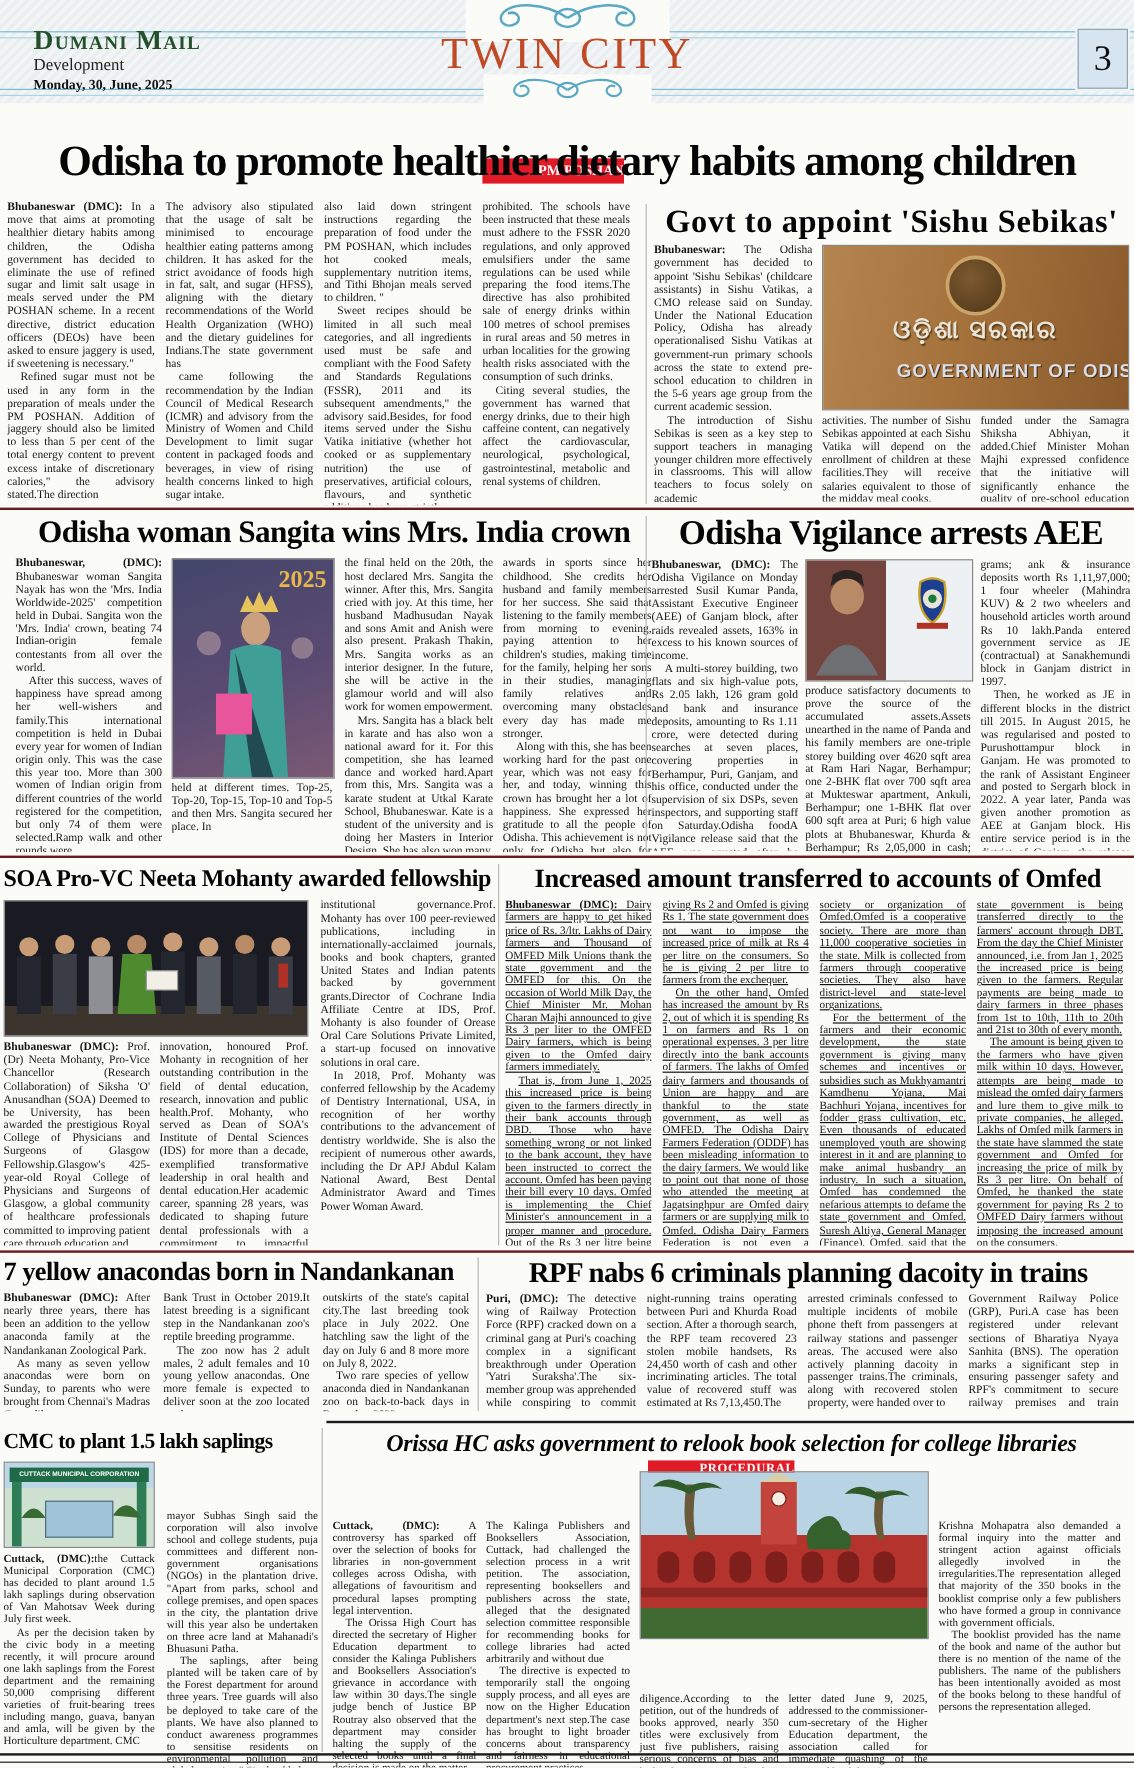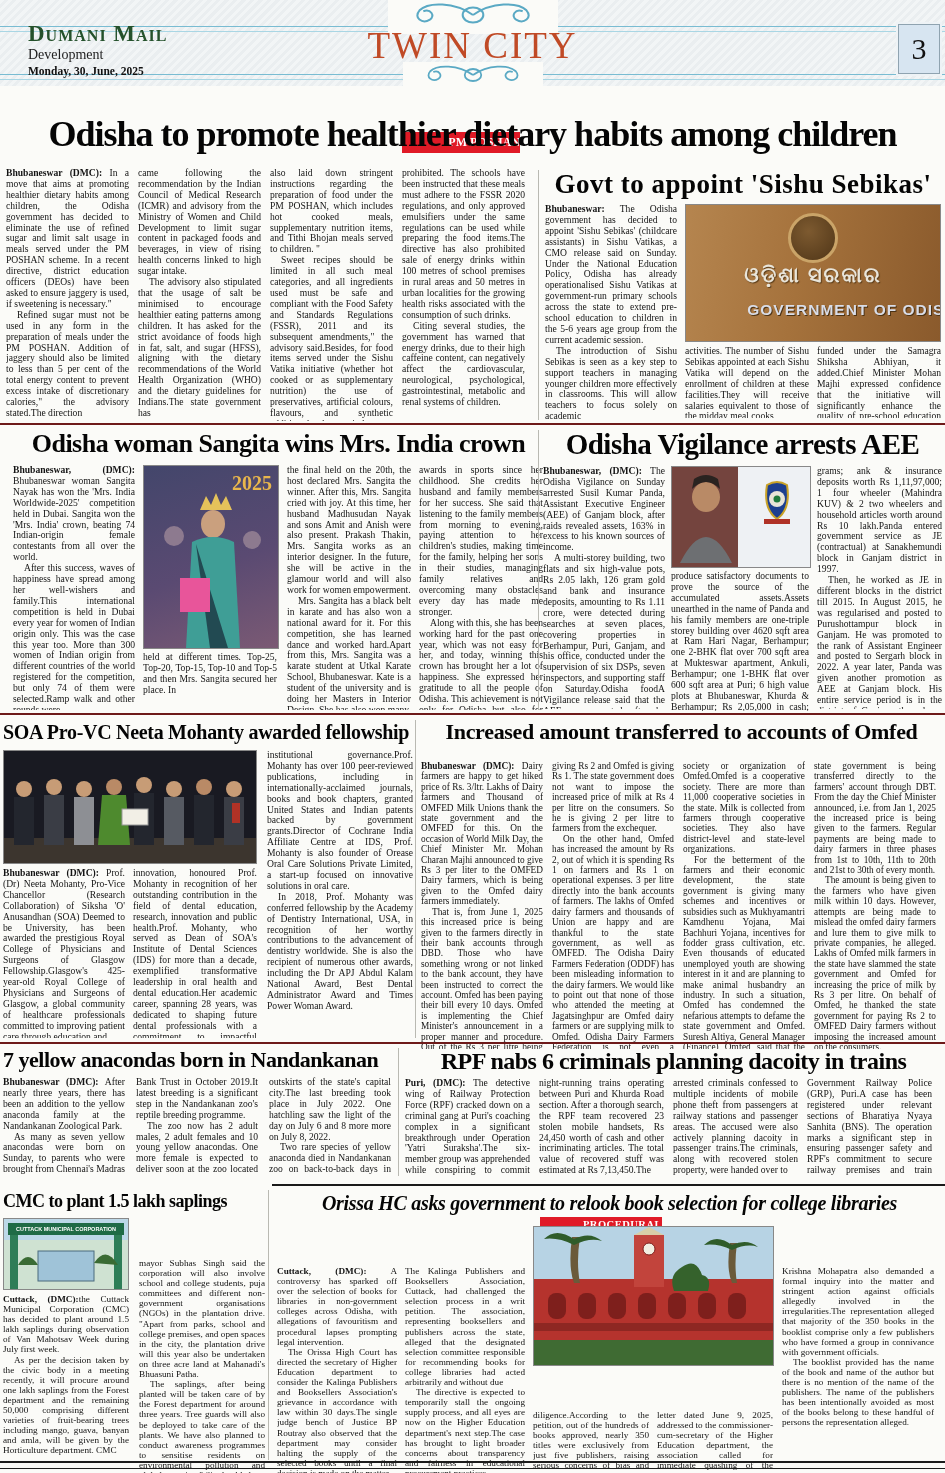--- a/index.html
+++ b/index.html
@@ -90,22 +90,22 @@
     <div class="hl" style="font-size:36px;line-height:52px;text-align:center;letter-spacing:-1px;">Odisha to promote healthier dietary habits among children</div>
   </div>
   <div class="art cols" style="left:6px;top:168px;width:528px;height:253px;gap:9px;">
     <div class="col" style="width:123px;">
       <p class="lead"><b class="dl">Bhubaneswar (DMC):</b> <span>In a move that aims at promoting healthier dietary habits among children, the Odisha government has decided to eliminate the use of refined sugar and limit salt usage in meals served under the PM POSHAN scheme. In a recent directive, district education officers (DEOs) have been asked to ensure jaggery is used, if sweetening is necessary."</span></p>
       <div>
           <p>Refined sugar must not be used in any form in the preparation of meals under the PM POSHAN. Addition of jaggery should also be limited to less than 5 per cent of the total energy content to prevent excess intake of discretionary calories," the advisory stated.The direction</p>
         </div>
     </div>
     <div class="col cont" style="width:123px;">
+        <p>The advisory also stipulated that the usage of salt be minimised to encourage healthier eating patterns among children. It has asked for the strict avoidance of foods high in fat, salt, and sugar (HFSS), aligning with the dietary recommendations of the World Health Organization (WHO) and the dietary guidelines for Indians.The state government has</p>
         <p>came following the recommendation by the Indian Council of Medical Research (ICMR) and advisory from the Ministry of Women and Child Development to limit sugar content in packaged foods and beverages, in view of rising health concerns linked to high sugar intake.</p>
-        <p>The advisory also stipulated that the usage of salt be minimised to encourage healthier eating patterns among children. It has asked for the strict avoidance of foods high in fat, salt, and sugar (HFSS), aligning with the dietary recommendations of the World Health Organization (WHO) and the dietary guidelines for Indians.The state government has</p>
       </div>
     <div class="col cont" style="width:123px;">
         <p>also laid down stringent instructions regarding the preparation of food under the PM POSHAN, which includes hot cooked meals, supplementary nutrition items, and Tithi Bhojan meals served to children. "</p>
         <p>Sweet recipes should be limited in all such meal categories, and all ingredients used must be safe and compliant with the Food Safety and Standards Regulations (FSSR), 2011 and its subsequent amendments," the advisory said.Besides, for food items served under the Sishu Vatika initiative (whether hot cooked or as supplementary nutrition) the use of preservatives, artificial colours, flavours, and synthetic additives has been strictly</p>
       </div>
     <div class="col cont" style="width:123px;">
         <p>prohibited. The schools have been instructed that these meals must adhere to the FSSR 2020 regulations, and only approved emulsifiers under the same regulations can be used while preparing the food items.The directive has also prohibited sale of energy drinks within 100 metres of school premises in rural areas and 50 metres in urban localities for the growing health risks associated with the consumption of such drinks.</p>
         <p>Citing several studies, the government has warned that energy drinks, due to their high caffeine content, can negatively affect the cardiovascular, neurological, psychological, gastrointestinal, metabolic and renal systems of children.</p>
       </div>
   </div>
@@ -175,21 +175,21 @@
           <p>Along with this, she has been working hard for the past one year, which was not easy for her, and today, winning this crown has brought her a lot of happiness. She expressed her gratitude to all the people of Odisha. This achievement is not only for Odisha but also for India.</p>
         </div>
     </div>
   </div>
   <div class="vdiv" style="left:538px;top:430px;height:280px;"></div>
 
   <div class="art" style="left:543px;top:427px;width:399px;">
     <div class="hl" style="font-size:29px;line-height:34px;text-align:center;">Odisha Vigilance arrests AEE</div>
     <div class="cols" style="margin-top:5px;gap:6px;height:243px;">
       <div class="col" style="width:124px;height:243px;">
-        <p class="lead"><b class="dl">Bhubaneswar, (DMC):</b> <span>The Odisha Vigilance on Sunday arrested Susil Kumar Panda, Assistant Executive Engineer (AEE) of Ganjam block, after raids revealed assets, 163% in excess to his known sources of income.</span></p>
+        <p class="lead"><b class="dl">Bhubaneswar, (DMC):</b> <span>The Odisha Vigilance on Monday arrested Susil Kumar Panda, Assistant Executive Engineer (AEE) of Ganjam block, after raids revealed assets, 163% in excess to his known sources of income.</span></p>
         <div>
             <p>A multi-storey building, two flats and six high-value pots, Rs 2.05 lakh, 126 gram gold and bank and insurance deposits, amounting to Rs 1.11 crore, were detected during searches at seven places, covering properties in Berhampur, Puri, Ganjam, and his office, conducted under the supervision of six DSPs, seven inspectors, and supporting staff on Saturday.Odisha foodA Vigilance release said that the AEE was arrested after he failed to</p>
           </div>
       </div>
       <div style="width:140px;">
         <div class="photo vigilance-art" style="width:138px;height:100px;">
           <svg width="138" height="100" style="position:absolute;left:0;top:0;">
             <ellipse cx="34" cy="30" rx="14" ry="15" fill="#b98a66"></ellipse>
             <path d="M20 22 q14 -14 28 0 l-2 -10 q-12 -8 -24 0 z" fill="#2a2320"></path>
             <path d="M8 96 q26 -52 52 0 z" fill="#6d6f72"></path>
@@ -252,21 +252,21 @@
       <div class="col cont" style="width:146px;height:288px;">
           <p>institutional governance.Prof. Mohanty has over 100 peer-reviewed publications, including in internationally-acclaimed journals, books and book chapters, granted United States and Indian patents backed by government grants.Director of Cochrane India Affiliate Centre at IDS, Prof. Mohanty is also founder of Orease Oral Care Solutions Private Limited, a start-up focused on innovative solutions in oral care.</p>
           <p>In 2018, Prof. Mohanty was conferred fellowship by the Academy of Dentistry International, USA, in recognition of her worthy contributions to the advancement of dentistry worldwide. She is also the recipient of numerous other awards, including the Dr APJ Abdul Kalam National Award, Best Dental Administrator Award and Times Power Woman Award.</p>
         </div>
     </div>
   </div>
   <div class="vdiv" style="left:415px;top:720px;height:318px;"></div>
 
   <div class="art f-omfed" style="left:421px;top:717px;width:521px;">
     <div class="hl" style="font-size:22px;line-height:30px;text-align:center;letter-spacing:-0.3px;">Increased amount transferred to accounts of Omfed</div>
-    <div class="cols" style="margin-top:14px;gap:9px;height:288px;">
+    <div class="cols" style="margin-top:3px;gap:9px;height:288px;text-decoration:underline;">
       <div class="col" style="width:122px;height:288px;">
         <p class="lead"><b class="dl">Bhubaneswar (DMC):</b> <span>Dairy farmers are happy to get hiked price of Rs. 3/ltr. Lakhs of Dairy farmers and Thousand of OMFED Milk Unions thank the state government and the OMFED for this. On the occasion of World Milk Day, the Chief Minister Mr. Mohan Charan Majhi announced to give Rs 3 per liter to the OMFED Dairy farmers, which is being given to the Omfed dairy farmers immediately.</span></p>
         <div>
             <p>That is, from June 1, 2025 this increased price is being given to the farmers directly in their bank accounts through DBD. Those who have something wrong or not linked to the bank account, they have been instructed to correct the account. Omfed has been paying their bill every 10 days. Omfed is implementing the Chief Minister's announcement in a proper manner and procedure. Out of the Rs 3 per litre being given to Omfed milk farmers, the state government is</p>
           </div>
       </div>
       <div class="col cont" style="width:122px;height:288px;">
           <p>giving Rs 2 and Omfed is giving Rs 1. The state government does not want to impose the increased price of milk at Rs 4 per litre on the consumers. So he is giving 2 per litre to farmers from the exchequer.</p>
           <p>On the other hand, Omfed has increased the amount by Rs 2, out of which it is spending Rs 1 on farmers and Rs 1 on operational expenses. 3 per litre directly into the bank accounts of farmers. The lakhs of Omfed dairy farmers and thousands of Union are happy and are thankful to the state government, as well as OMFED. The Odisha Dairy Farmers Federation (ODDF) has been misleading information to the dairy farmers. We would like to point out that none of those who attended the meeting at Jagatsinghpur are Omfed dairy farmers or are supplying milk to Omfed. Odisha Dairy Farmers Federation is not even a recognized cooperative</p>
         </div>

